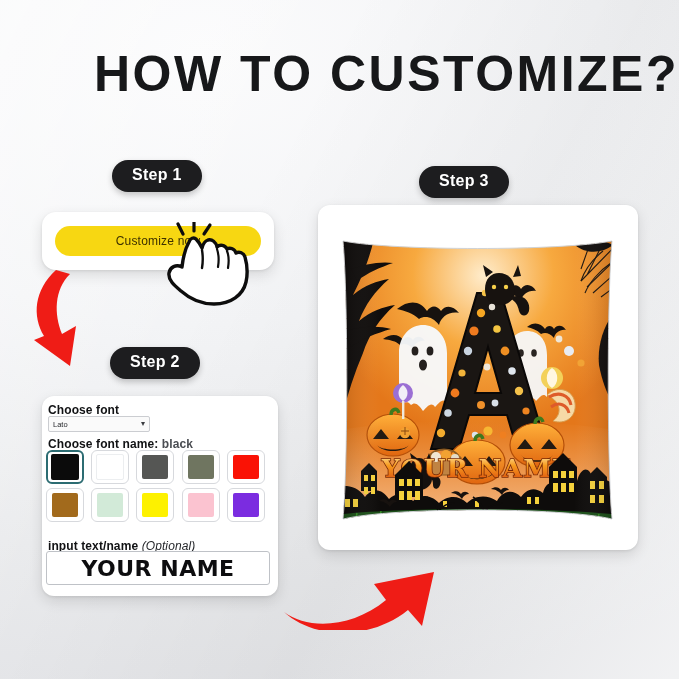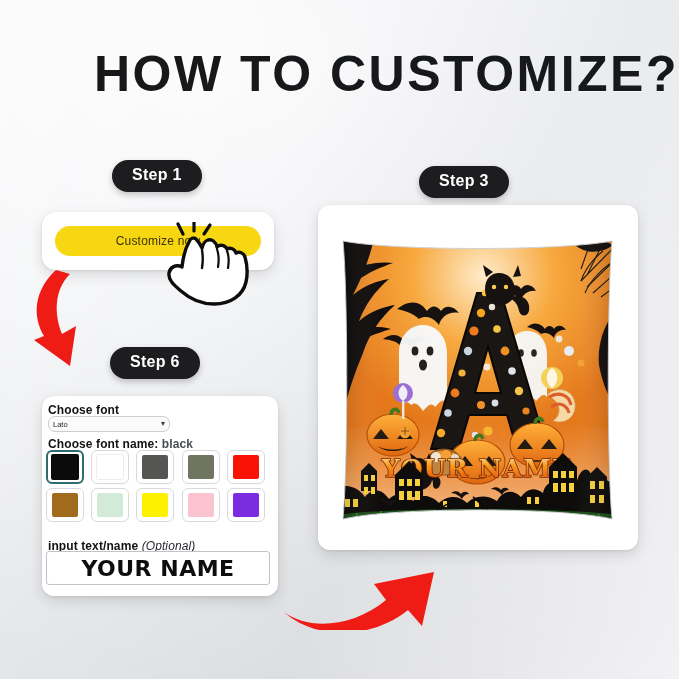--- a/index.html
+++ b/index.html
@@ -70,22 +70,22 @@
     position:absolute;font-size:12px;font-weight:700;color:#111214;
     letter-spacing:.1px;white-space:nowrap;
   }
   .lbl .muted{font-weight:700;color:#4a4d52;}
   .lbl .ital{font-weight:400;font-style:italic;color:#25272b;}
   #lbl-font{left:48px;top:403px;}
   #lbl-color{left:48px;top:437px;}
   #lbl-input{left:48px;top:539px;}
 
   .select{
-    position:absolute;left:48px;top:416px;width:122px;height:16px;
-    background:#fafafa;border:1px solid #cbcdd1;border-radius:7px;
+    position:absolute;left:48px;top:416px;width:102px;height:16px;
+    background:#fafafa;border:1px solid #cbcdd1;border-radius:2px;
     font-size:7.5px;color:#26282c;
     display:flex;align-items:center;padding:0 4px;
     box-sizing:border-box;
   }
   .select .chev{margin-left:auto;font-size:8px;color:#3a3c40;line-height:1;}
 
   .swatches{
     position:absolute;left:46px;top:450px;width:222px;
     display:grid;grid-template-columns:repeat(5,1fr);gap:4px 4px;
   }
@@ -145,21 +145,21 @@
            C31 15 27 16 26 20 Z" fill="#ffffff" stroke="#0d0d0d" stroke-width="3.4" stroke-linejoin="round"></path>
   <path d="M39 28 C40 34 40 40 39 46" fill="none" stroke="#0d0d0d" stroke-width="2.4" stroke-linecap="round"></path>
   <path d="M54 27 C56 33 56 39 55 45" fill="none" stroke="#0d0d0d" stroke-width="2.2" stroke-linecap="round"></path>
   <path d="M64 29 C66 34 66 40 65 46" fill="none" stroke="#0d0d0d" stroke-width="2.2" stroke-linecap="round"></path>
 </svg>
 
 <svg class="arrow" id="arrow1" viewBox="0 0 96 100">
   <path d="M30 2 C8 22 6 48 18 68 L8 72 L44 98 L50 58 L36 66 C28 46 28 22 44 6 Z" fill="#ef1c16"></path>
 </svg>
 
-<div class="badge" id="badge2">Step 6</div>
+<div class="badge" id="badge2">Step 2</div>
 
 <div class="card" id="card2"></div>
 
 <div class="lbl" id="lbl-font">Choose font</div>
 
 <div class="select">
   <span>Lato</span>
   <span class="chev">▾</span>
 </div>
 

